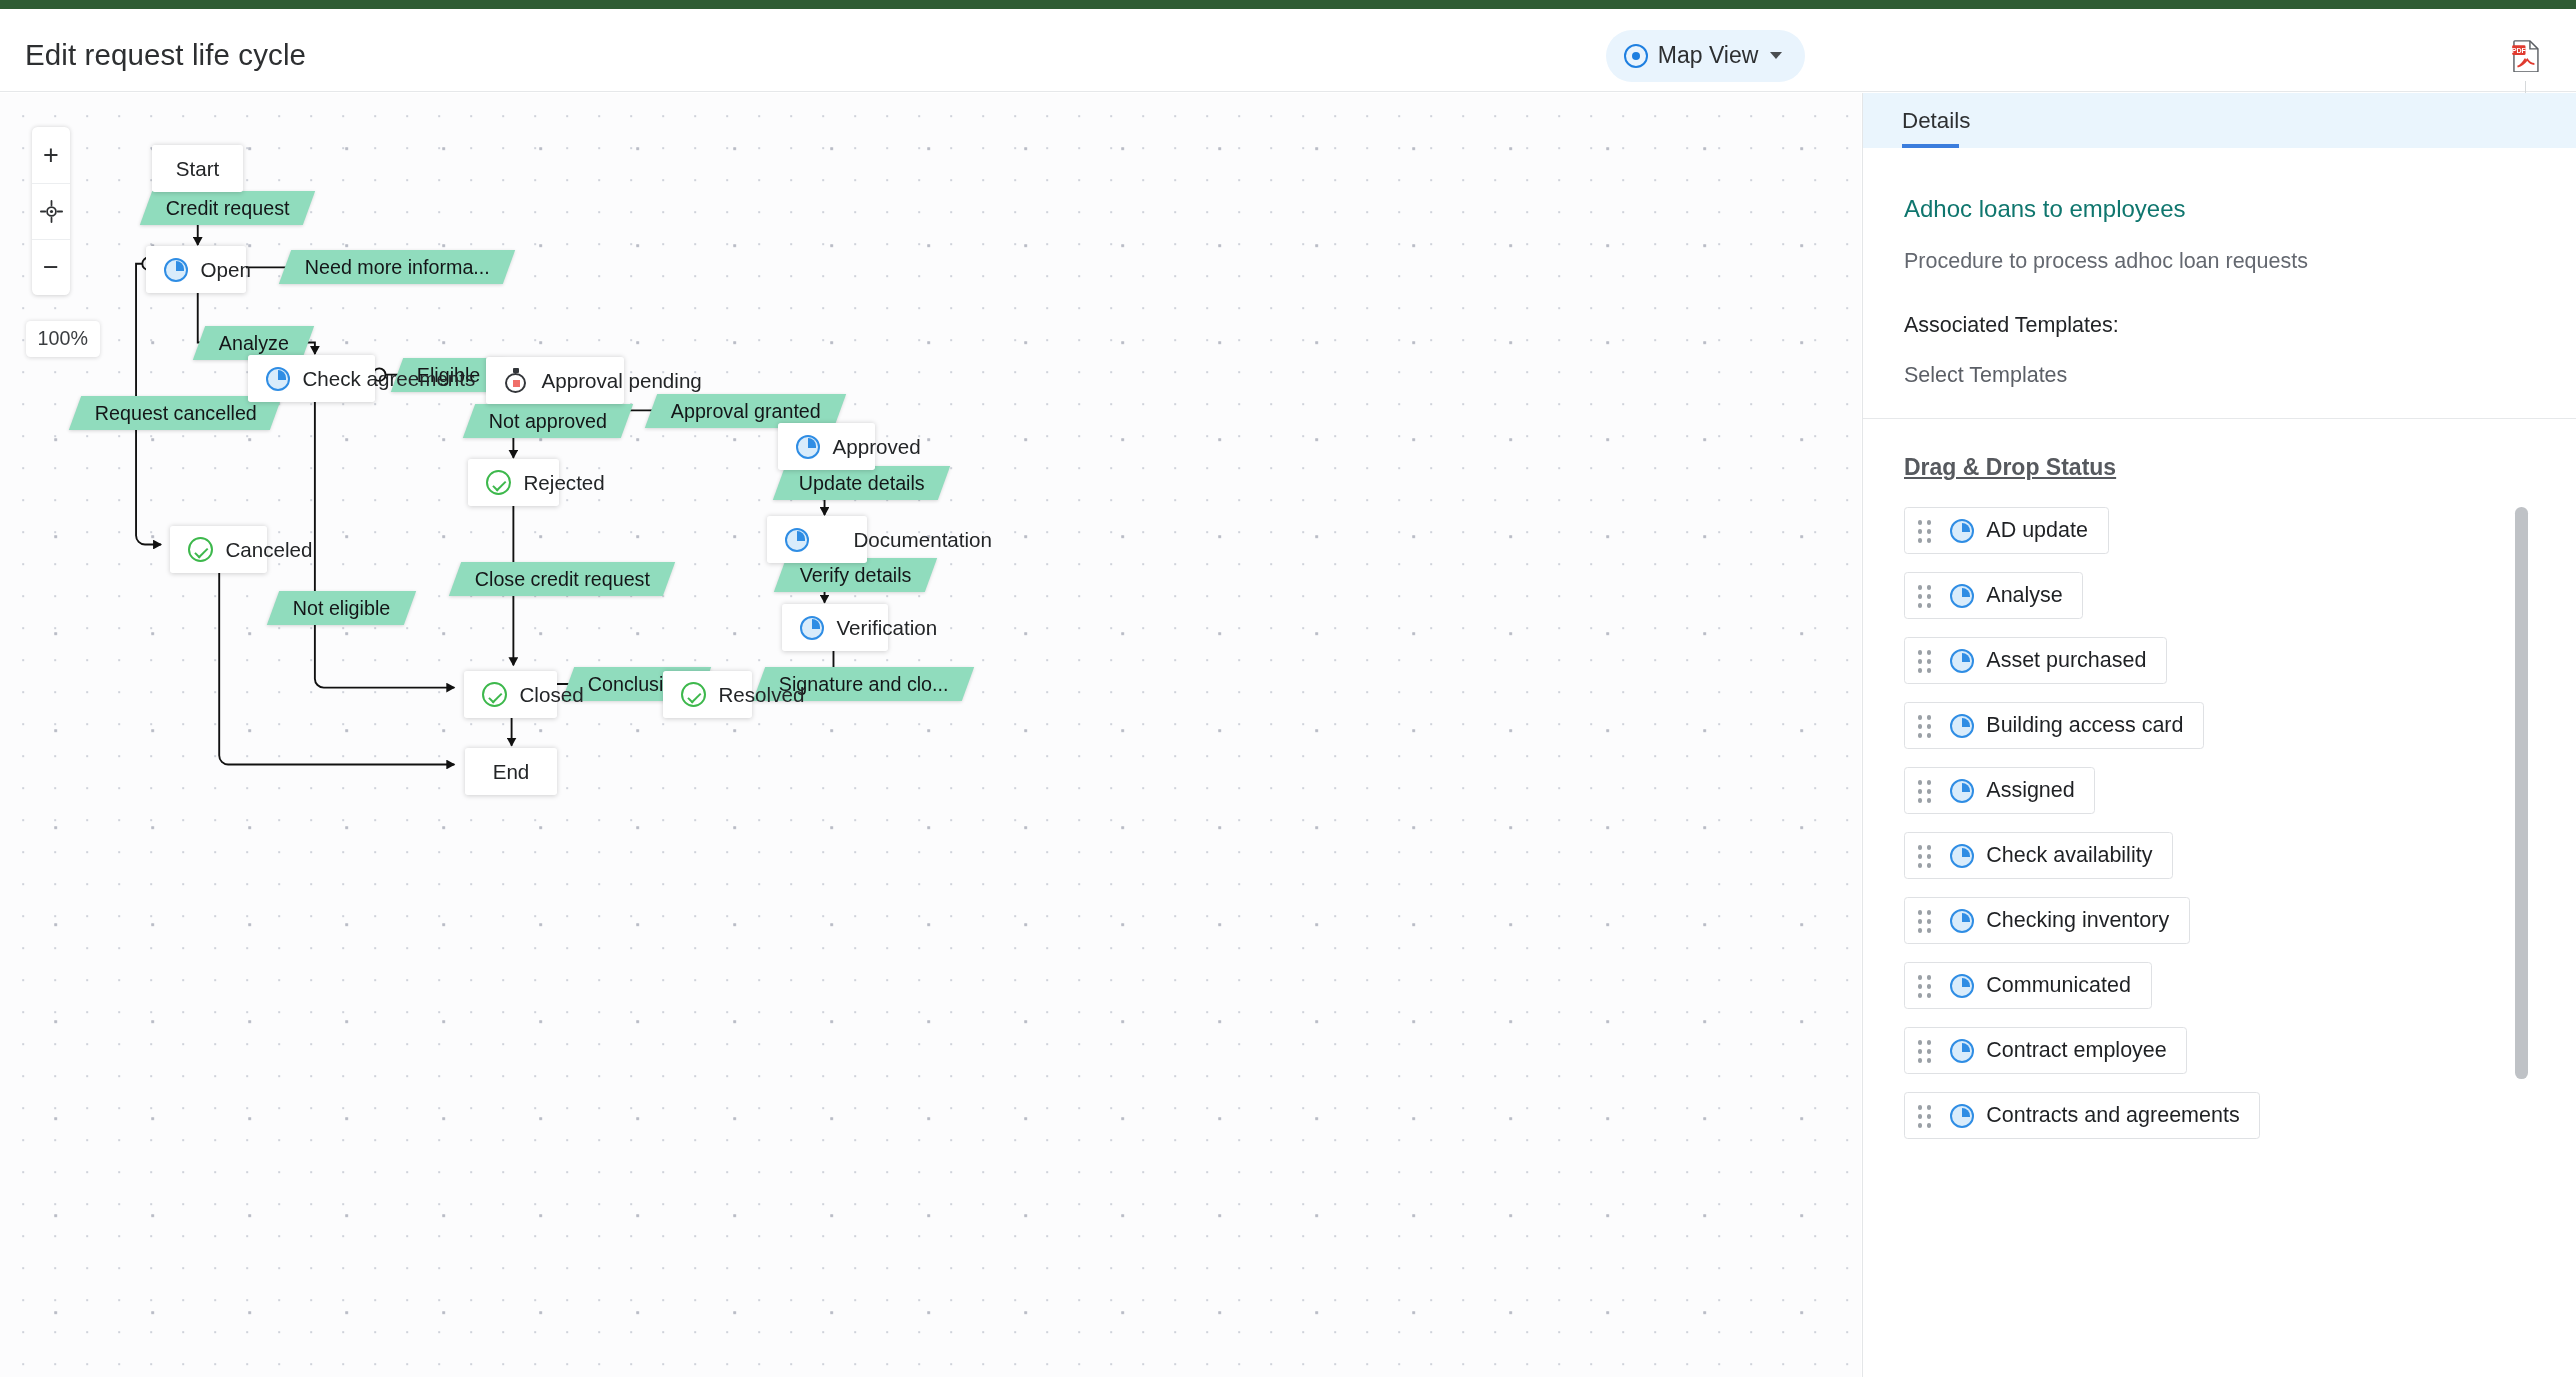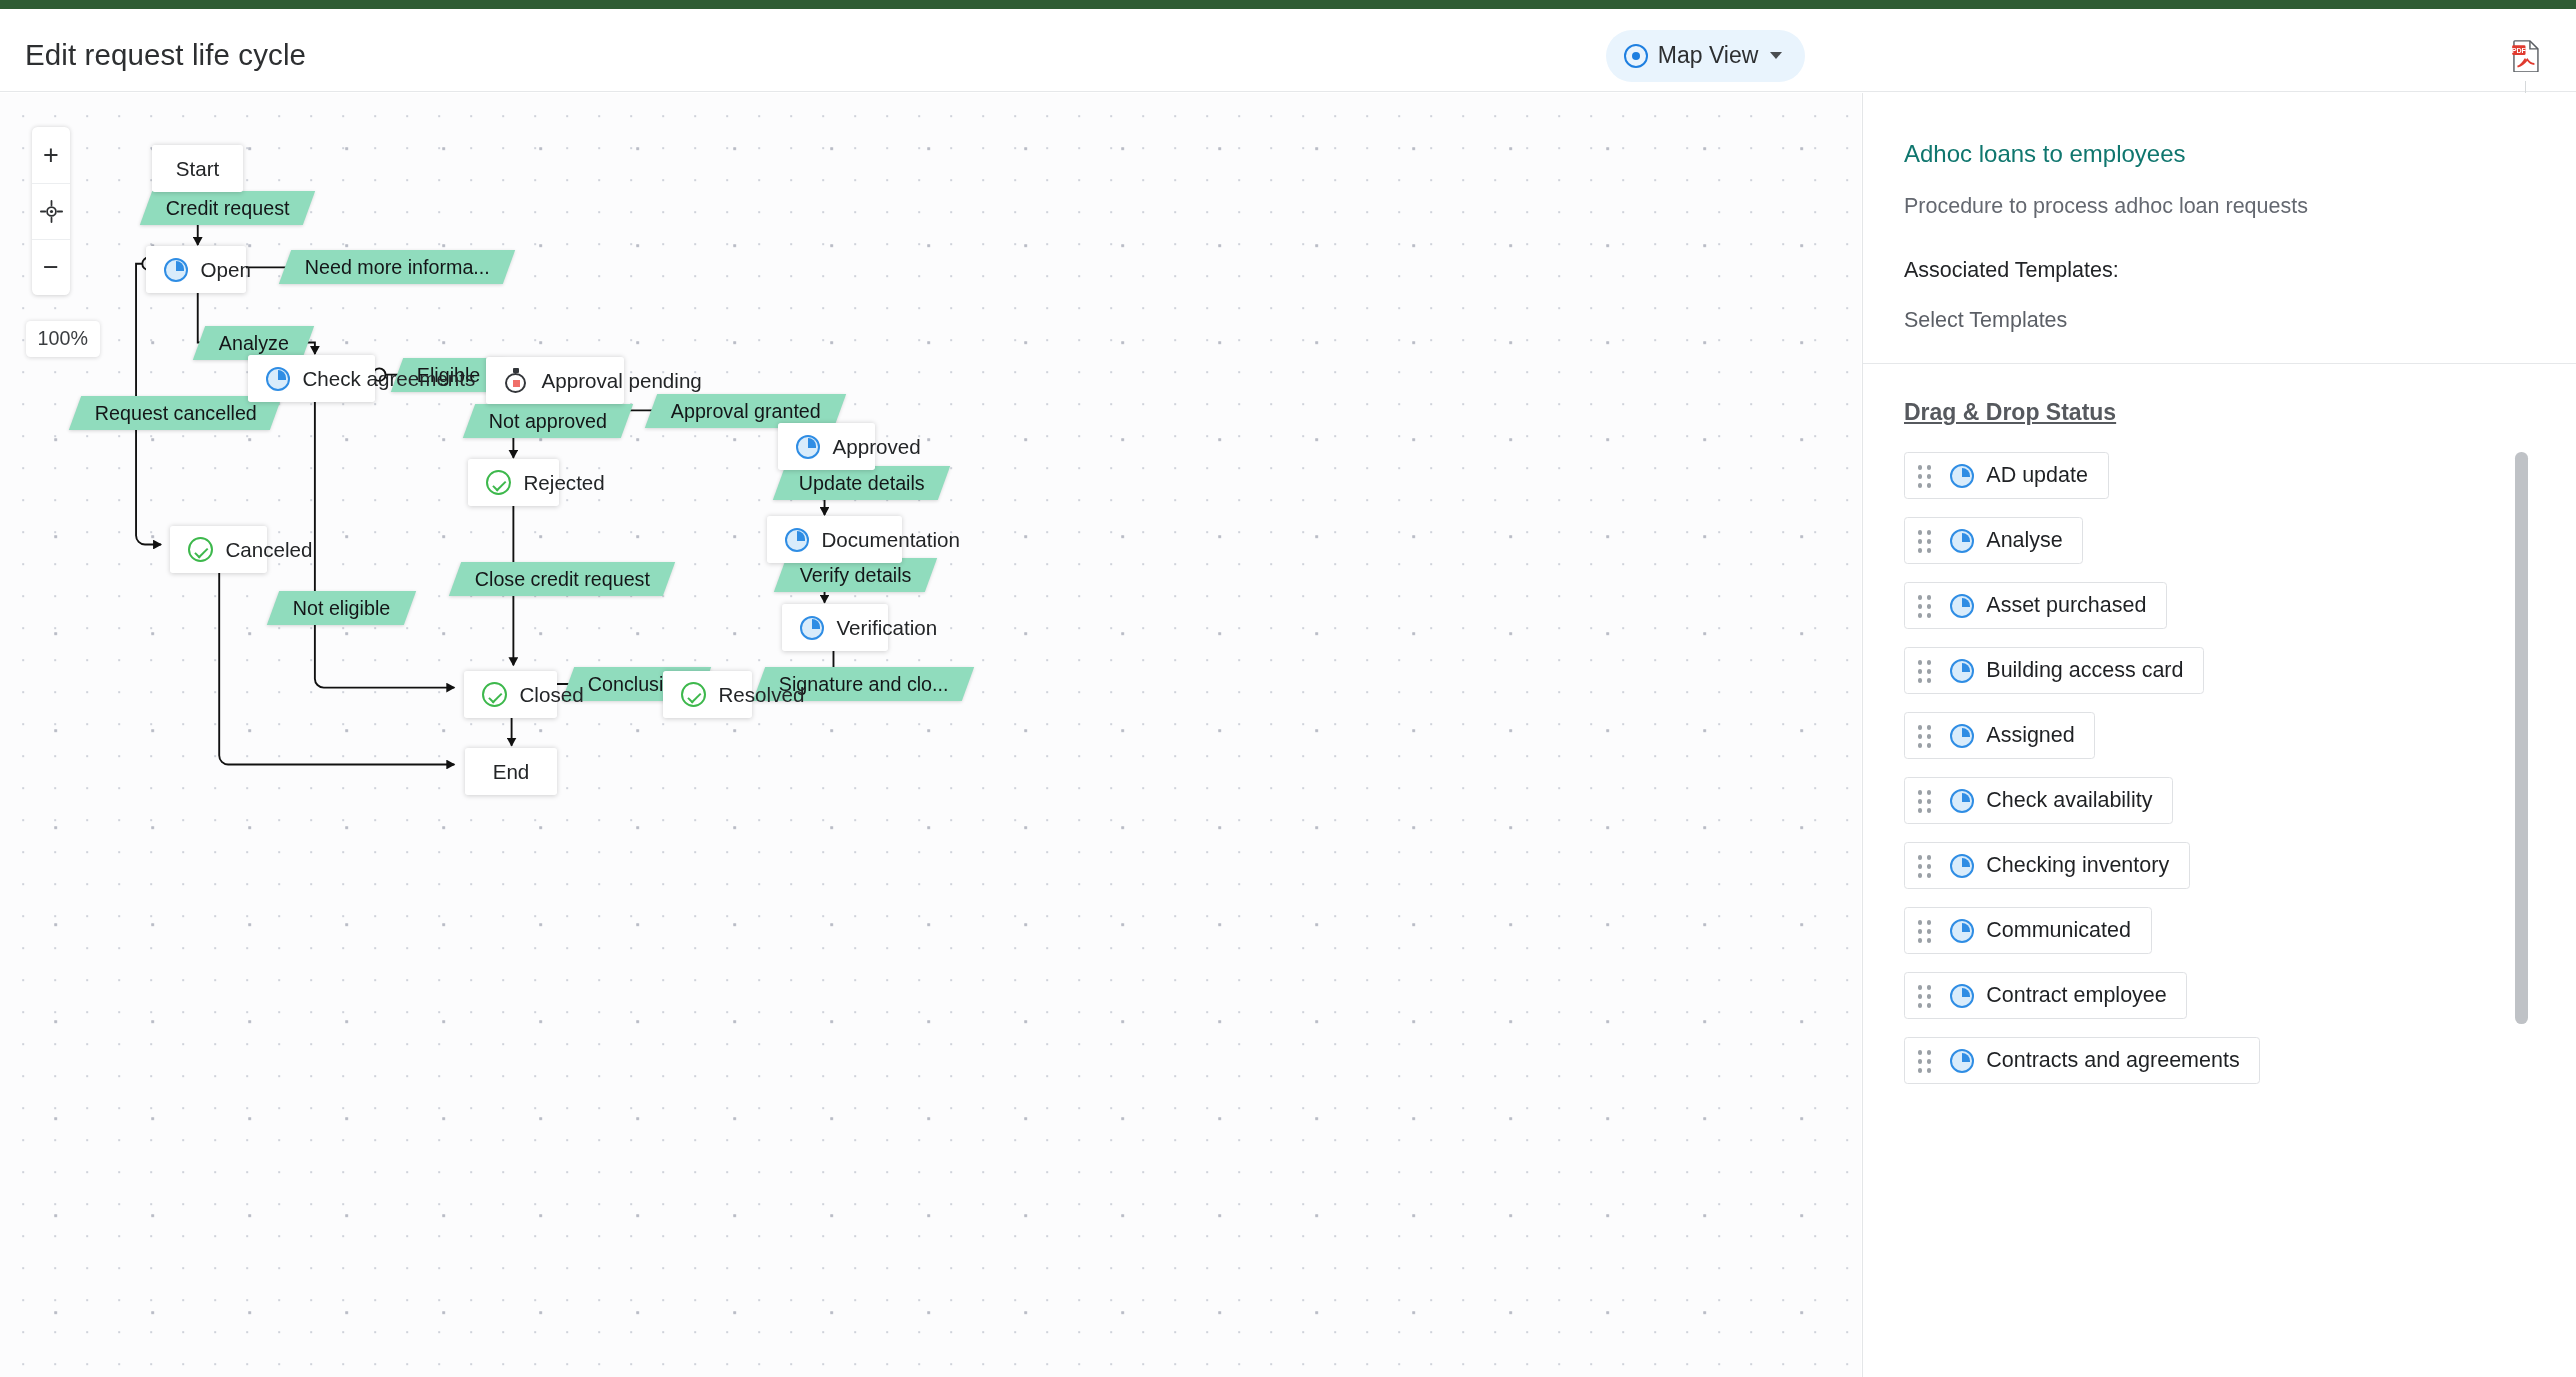--- a/index.html
+++ b/index.html
@@ -383,21 +383,21 @@
     <div class="node icony" style="left:468px; top:366px; width:91px;">
       <span class="ico-done"></span>
       <span class="nlabel">Rejected</span>
       </div>
 
     <div class="node icony" style="left:778px; top:330px; width:97px;">
       <span class="ico-prog"></span>
       <span class="nlabel">Approved</span>
       </div>
 
-    <div class="node icony" style="left:767px; top:423px; width:135px;">
+    <div class="node icony" style="left:767px; top:423px; width:100px;gap:32px;">
       <span class="ico-prog"></span>
       <span class="nlabel">Documentation</span>
       </div>
 
     <div class="node icony" style="left:782px; top:511px; width:106px;">
       <span class="ico-prog"></span>
       <span class="nlabel">Verification</span>
       </div>
 
     <div class="node icony" style="left:170px; top:433px; width:97px;">
@@ -414,20 +414,24 @@
       <span class="ico-done"></span>
       <span class="nlabel">Resolved</span>
       </div>
 
     <div class="node plain" style="left:465px; top:655px; width:92px;">
       <span class="nlabel">End</span>
       </div>
   </div>
 
   <div class="panel">
+    <div class="tabbar">
+      <div class="tab">Details</div>
+      <div class="tab-underline"></div>
+    </div>
 
     <div class="panel-body">
       <div class="p-title">Adhoc loans to employees</div>
       <div class="p-sub">Procedure to process adhoc loan requests</div>
       <div class="p-assoc">Associated Templates:</div>
       <div class="p-select">Select Templates</div>
 
       <div class="panel-sep"></div>
 
       <div class="dd-title">Drag &amp; Drop Status</div>

